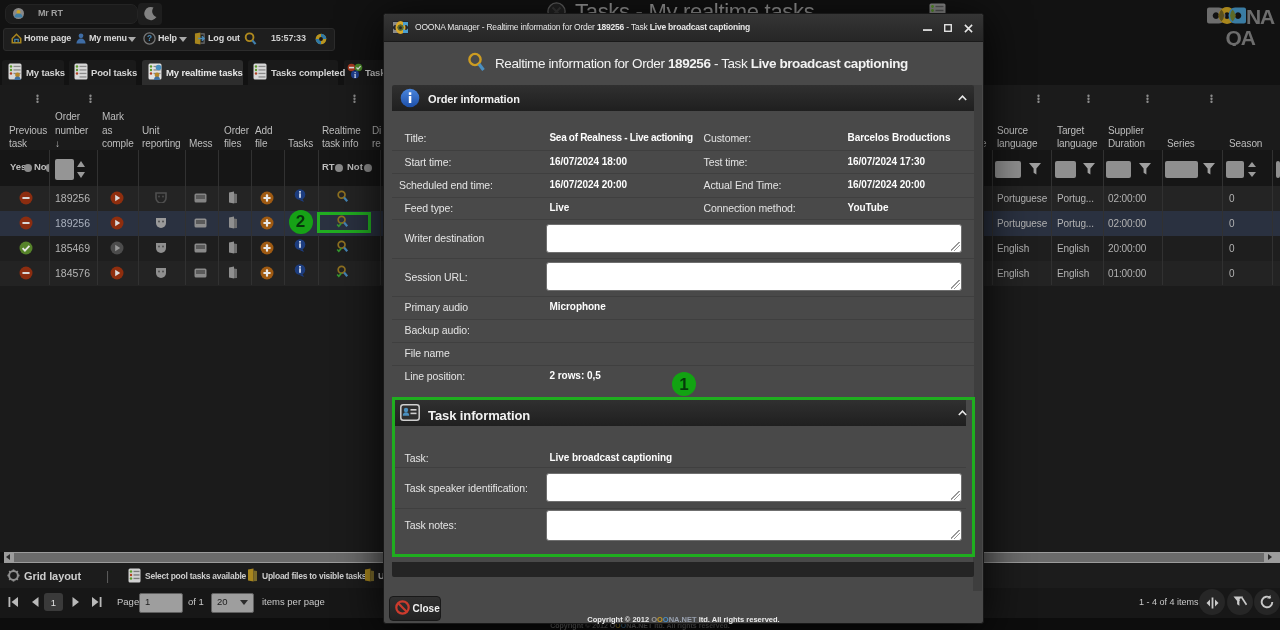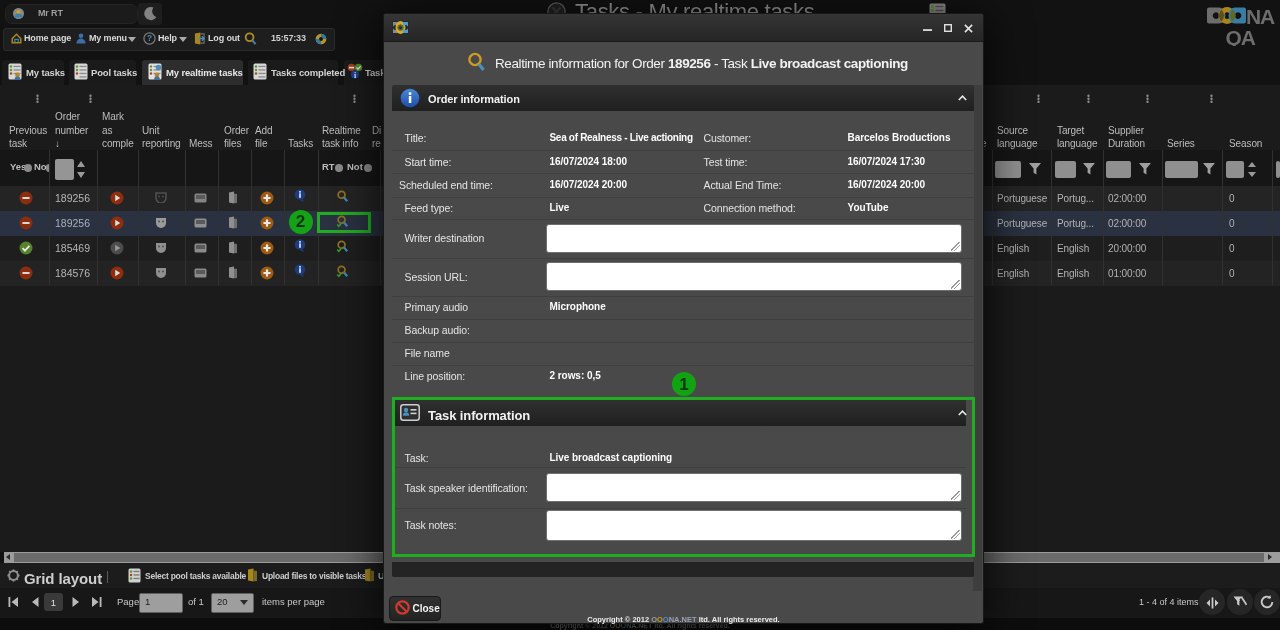--- a/index.html
+++ b/index.html
@@ -437,21 +437,21 @@
           <line x1="6.5" y1="0.4" x2="6.5" y2="2.6"></line>
           <line x1="6.5" y1="10.4" x2="6.5" y2="12.6"></line>
           <line x1="0.4" y1="6.5" x2="2.6" y2="6.5"></line>
           <line x1="10.4" y1="6.5" x2="12.6" y2="6.5"></line>
           <line x1="2.2" y1="2.2" x2="3.7" y2="3.7"></line>
           <line x1="9.3" y1="9.3" x2="10.8" y2="10.8"></line>
           <line x1="2.2" y1="10.8" x2="3.7" y2="9.3"></line>
           <line x1="9.3" y1="3.7" x2="10.8" y2="2.2"></line>
         </g>
     </svg>
-    <div class="abs navtxt" style="left:24px;top:570px;color:#cdcdcd;font-size:15px;letter-spacing:-0.1px;">Grid layout</div>
+    <div class="abs navtxt" style="left:24px;top:570px;color:#cdcdcd;font-size:11px;letter-spacing:-0.1px;">Grid layout</div>
     <div class="abs" style="left:106px;top:569px;font-size:12px;color:#5f5f5f;">|</div>
     <svg class="abs" style="left:128px;top:568px;" width="13" height="15" viewBox="0 0 13 15">
       <rect x="0.5" y="0.5" width="12" height="14" rx="1.5" fill="#d0d0d0"></rect>
       <circle cx="3" cy="3.5" r="1.2" fill="#5a9a28"></circle>
         <circle cx="3" cy="7" r="1.2" fill="#b04020"></circle>
         <circle cx="3" cy="10.5" r="1.2" fill="#5a9a28"></circle>
       <rect x="5.5" y="2.8" width="6" height="1.3" fill="#7a7a7a"></rect>
         <rect x="5.5" y="6.3" width="6" height="1.3" fill="#7a7a7a"></rect>
         <rect x="5.5" y="9.8" width="6" height="1.3" fill="#7a7a7a"></rect>
     </svg>
@@ -519,20 +519,21 @@
 <div id="modal" class="abs" style="left:383px;top:13px;width:599px;height:609px;background:#494949;border:1px solid #181818;border-radius:3px;box-shadow:0 6px 45px rgba(0,0,0,0.85);z-index:50;">
 
   <div class="abs" style="left:0;top:0;width:599px;height:27px;background:linear-gradient(#353535,#262626);border-radius:3px 3px 0 0;border-bottom:1px solid #1a1a1a;"></div>
   <svg class="abs" style="left:8px;top:5px;" width="17" height="17" viewBox="0 0 17 17">
     <rect x="0.5" y="2" width="16" height="13" rx="1" fill="#23262e"></rect>
     <path d="M1 3 h5 v11 h-5 z M3.5 6 a2.5 2.5 0 1 0 0.01 0 z" fill="#8a8a8a" fill-rule="evenodd"></path>
     <path d="M3.5 8.5 a5 6.5 0 1 1 10 0 a5 6.5 0 1 1 -10 0 z M8.5 5.5 a3 3 0 1 0 0.01 0 z" fill="#d9a92a" fill-rule="evenodd"></path>
     <path d="M11 3 h5 v11 h-5 z M13.5 6 a2.5 2.5 0 1 0 0.01 0 z" fill="#4a9fd0" fill-rule="evenodd"></path>
     <path d="M8.5 5.5 a3 3.2 0 1 1 -0.01 0 z M8.5 7.2 a1.4 1.5 0 1 0 0.01 0 z" fill="#6a7a2a" fill-rule="evenodd" opacity="0.8"></path>
   </svg>
+  <div class="abs" style="left:31px;top:8px;font-size:8.5px;letter-spacing:-0.2px;color:#e6e6e6;white-space:nowrap;">OOONA Manager - Realtime information for Order <span class="b">189256</span> - Task <span class="b">Live broadcast captioning</span></div>
   <svg class="abs" style="left:539px;top:15px;" width="9" height="2" viewBox="0 0 9 2">
       <rect width="9" height="1.7" y="0.2" fill="#e8e8e8"></rect>
     </svg>
   <svg class="abs" style="left:560px;top:10px;" width="8" height="8" viewBox="0 0 10 10">
       <rect x="0.9" y="0.9" width="8.2" height="8.2" fill="none" stroke="#e8e8e8" stroke-width="1.7"></rect>
     </svg>
   <svg class="abs" style="left:580px;top:9.5px;" width="9" height="9" viewBox="0 0 10 10">
       <path d="M1 1 L9 9 M9 1 L1 9" stroke="#e8e8e8" stroke-width="1.7"></path>
     </svg>
 

